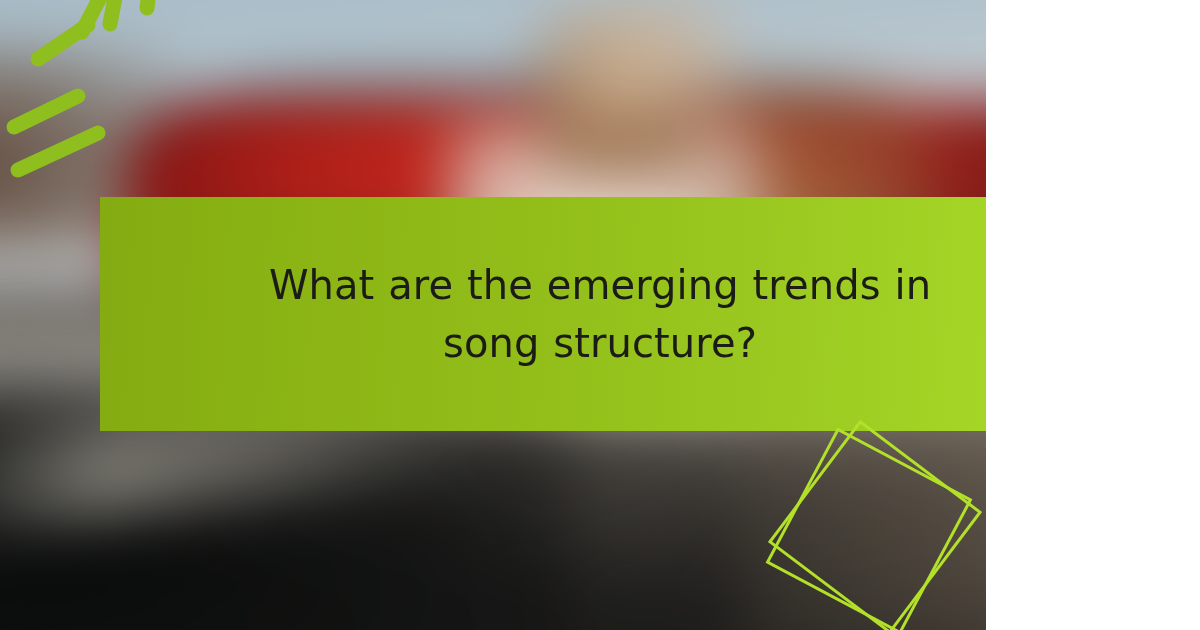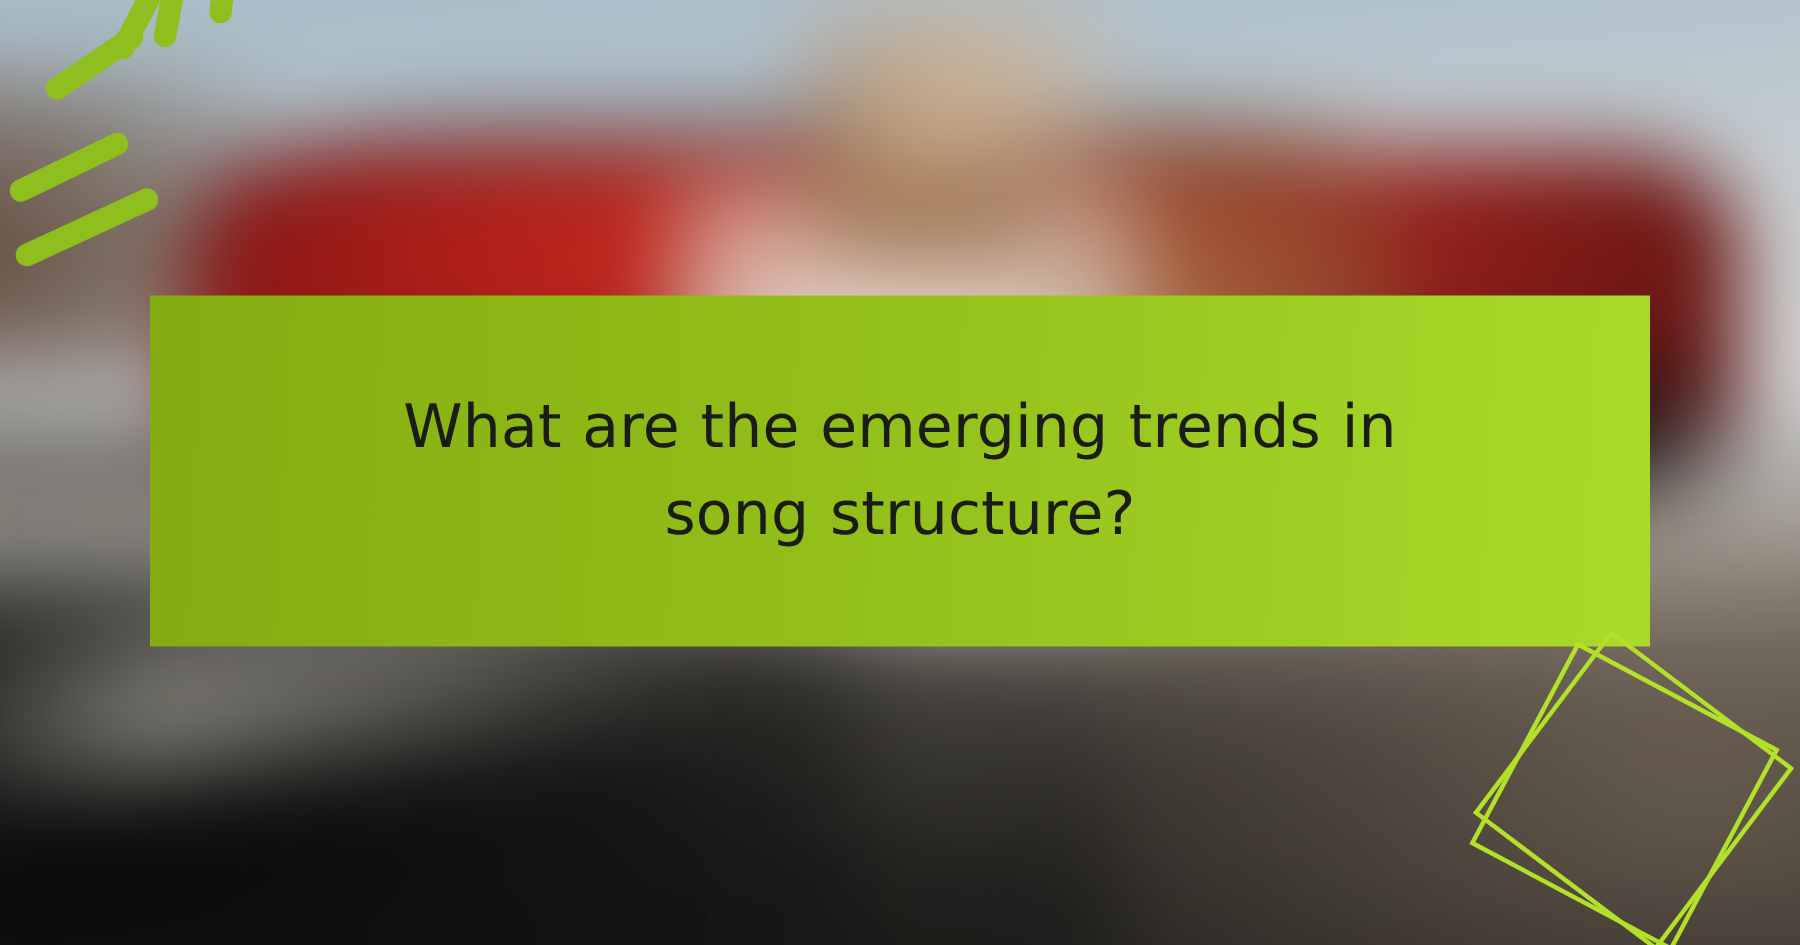--- a/index.html
+++ b/index.html
@@ -5,21 +5,21 @@
   * { margin:0; padding:0; box-sizing:border-box; }
 
   html, body {
     width:1200px; height:630px;
     overflow:hidden;
     font-family:"DejaVu Sans", sans-serif;
   }
 
   #card {
     position:relative;
-    width:1200px; height:630px;
+    width:986px; height:630px;
     overflow:hidden;
     background:#6b6660;
   }
 
   
   .bg-photo {
     position:absolute;
     left:-60px; top:-60px;
     width:1320px; height:750px;
     filter:blur(26px);

